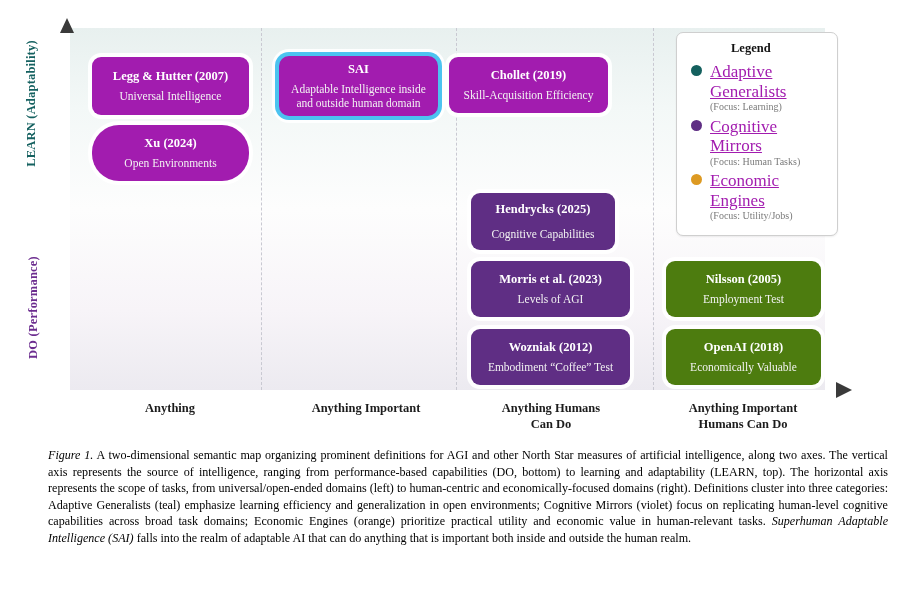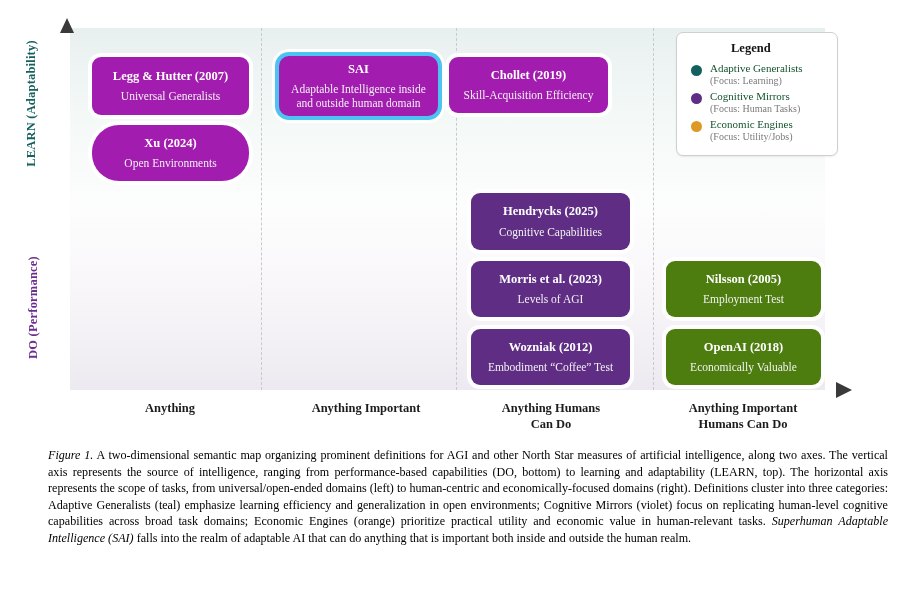--- a/index.html
+++ b/index.html
@@ -120,21 +120,21 @@
     font-weight:bold;font-size:12.5px;color:#111;
     margin-bottom:6px;
     margin-left:44px;
   }
   .lg-row{display:flex;align-items:flex-start;margin-bottom:4px;}
   .lg-dot{
     width:11px;height:11px;border-radius:50%;
     flex:0 0 11px;margin:3px 8px 0 4px;
   }
   .lg-text{line-height:1.15;}
-  .lg-label{font-size:11px;color:#14532d;}
+  .lg-label{font-size:17px;color:#a21caf;text-decoration:underline;}
   .lg-focus{font-size:10px;color:#7a7a7a;}
 
   
   #caption{
     position:absolute;
     left:48px;top:447px;
     width:840px;
     font-size:12.1px;
     line-height:1.37;
     color:#000;
@@ -155,42 +155,42 @@
   </div>
 
   <div id="y-axis-arrow"></div>
   <div id="x-axis-arrow"></div>
 
   <div class="axis-title" id="learn-axis-label">LEARN (Adaptability)</div>
   <div class="axis-title" id="do-axis-label">DO (Performance)</div>
 
   <div class="card teal" style="left:92px;top:57px;width:157px;height:58px;">
     <div class="c-title">Legg &amp; Hutter (2007)</div>
-    <div class="c-sub">Universal Generalists</div>
+    <div class="c-sub">Universal Intelligence</div>
   </div>
 
   <div class="card teal" style="left:92px;top:125px;width:157px;height:56px;border-radius:27px;">
     <div class="c-title">Xu (2024)</div>
     <div class="c-sub">Open Environments</div>
   </div>
 
   <div class="card teal highlight" style="left:279px;top:56px;width:159px;height:60px;">
     <div class="c-title">SAI</div>
     <div class="c-sub">
       <span>Adaptable Intelligence inside</span><br>
       <span>and outside human domain</span>
     </div>
   </div>
 
   <div class="card teal" style="left:449px;top:57px;width:159px;height:56px;">
     <div class="c-title">Chollet (2019)</div>
     <div class="c-sub">Skill-Acquisition Efficiency</div>
   </div>
 
-  <div class="card violet" style="left:471px;top:193px;width:159px;height:57px;">
+  <div class="card violet" style="left:471px;top:193px;width:144px;height:57px;justify-content:space-between;">
     <div class="c-title">Hendrycks (2025)</div>
     <div class="c-sub">Cognitive Capabilities</div>
   </div>
 
   <div class="card violet" style="left:471px;top:261px;width:159px;height:56px;">
     <div class="c-title">Morris et al. (2023)</div>
     <div class="c-sub">Levels of AGI</div>
   </div>
 
   <div class="card violet" style="left:471px;top:329px;width:159px;height:56px;">

